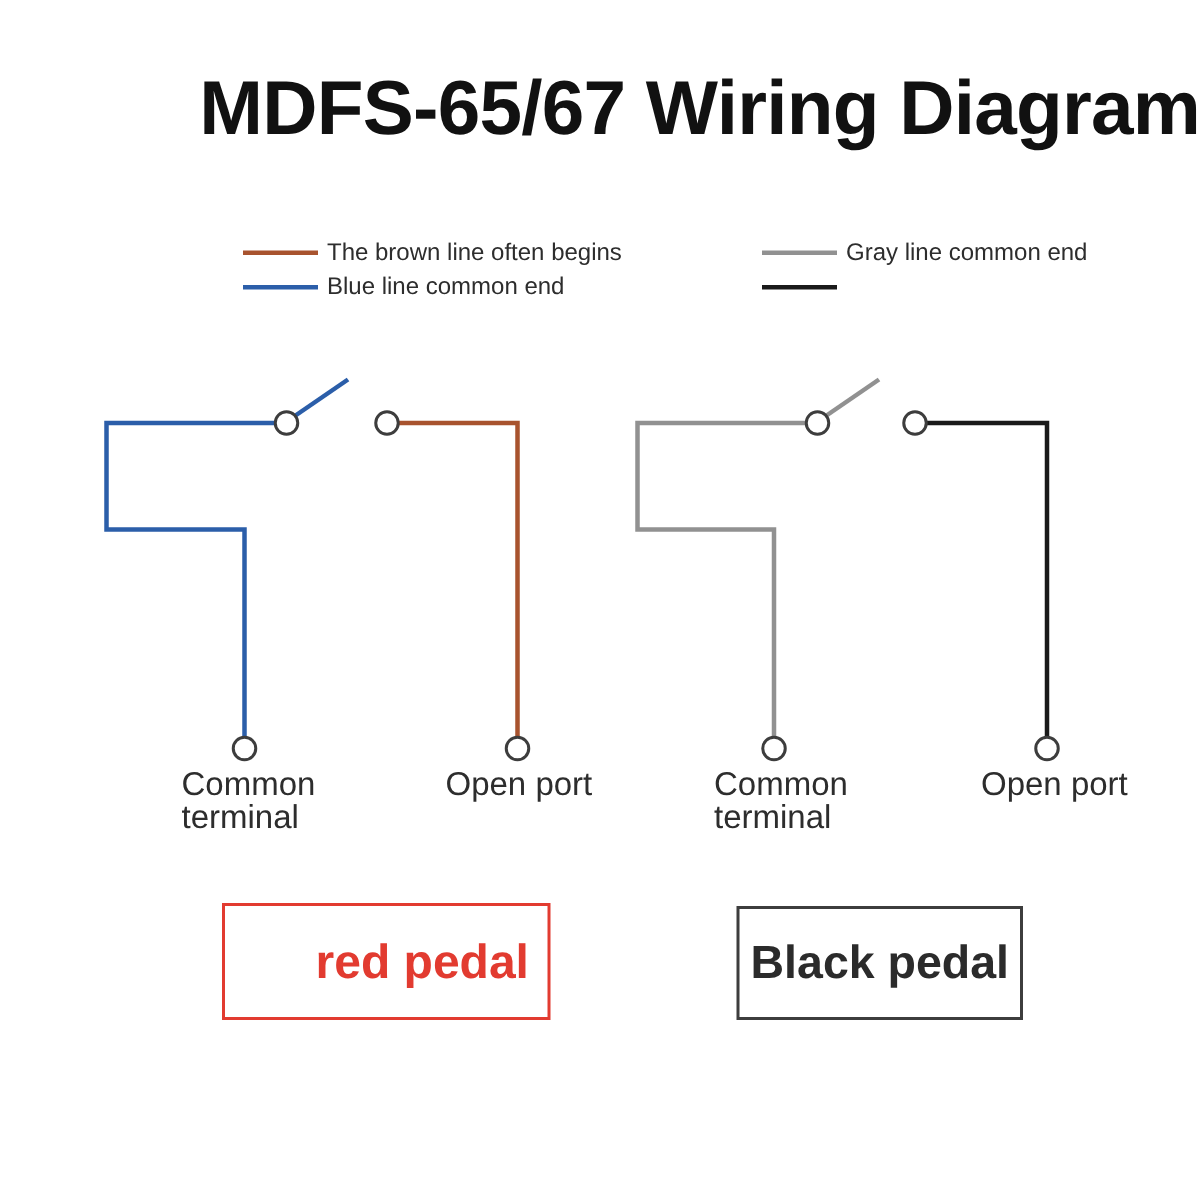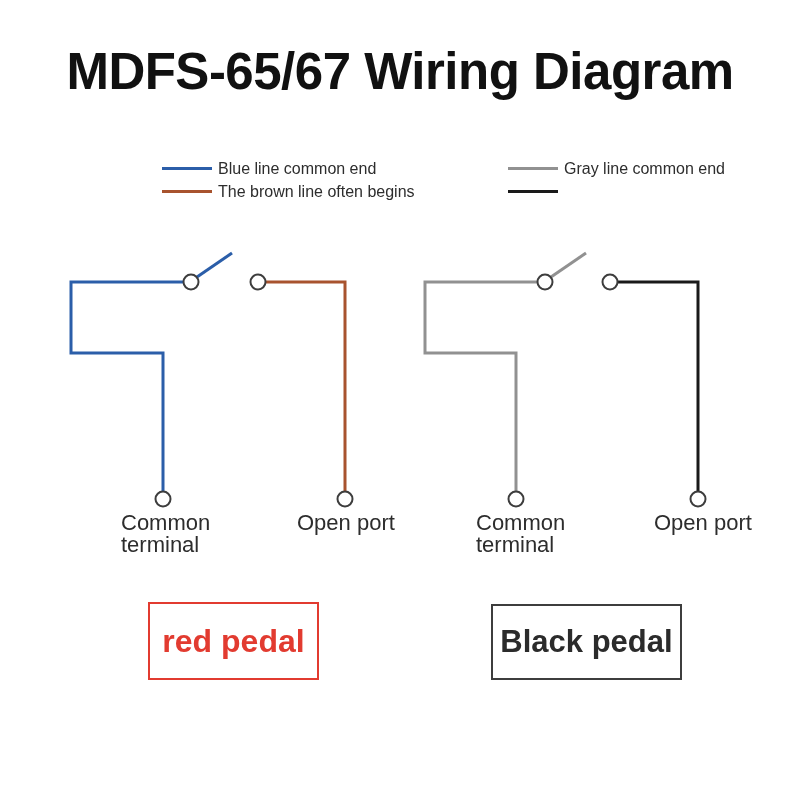--- a/index.html
+++ b/index.html
@@ -2,21 +2,21 @@
 <html><head>
 <meta charset="utf-8">
 <style>
   html,body{margin:0;padding:0;background:#ffffff;}
   .canvas{
     position:relative;width:800px;height:798px;background:#ffffff;
     overflow:hidden;font-family:"Liberation Sans", sans-serif;
   }
   .page-title{
     position:absolute;left:0;right:0;top:42px;margin:0;
-    text-align:center;font-size:51px;font-weight:700;color:#111111;
+    text-align:right;font-size:51px;font-weight:700;color:#111111;
     letter-spacing:-0.5px;white-space:nowrap;
   }
   .legend{position:absolute;display:flex;flex-direction:column;}
   .legend-left{left:162px;top:157px;}
   .legend-right{left:508px;top:157px;}
   .legend-row{display:flex;align-items:center;height:23px;gap:6px;}
   .swatch{width:50px;height:3px;flex:0 0 50px;}
   .legend-label{font-size:16px;color:#2d2d2d;white-space:nowrap;}
   .wires{position:absolute;left:0;top:0;}
   .terminal-label{
@@ -35,26 +35,26 @@
 </style>
 </head>
 <body>
 
 <div class="canvas">
 
   <h1 class="page-title">MDFS-65/67 Wiring Diagram</h1>
 
   <div class="legend legend-left">
     <div class="legend-row">
+      <span class="swatch" style="background-color: rgb(168, 83, 46);"></span>
+      <span class="legend-label">The brown line often begins</span>
+    </div>
+    <div class="legend-row">
       <span class="swatch" style="background-color: rgb(43, 94, 169);"></span>
       <span class="legend-label">Blue line common end</span>
-    </div>
-    <div class="legend-row">
-      <span class="swatch" style="background-color: rgb(168, 83, 46);"></span>
-      <span class="legend-label">The brown line often begins</span>
     </div>
   </div>
 
   <div class="legend legend-right">
     <div class="legend-row">
       <span class="swatch" style="background-color: rgb(145, 145, 145);"></span>
       <span class="legend-label">Gray line common end</span>
     </div>
     <div class="legend-row">
       <span class="swatch" style="background-color: rgb(26, 26, 26);"></span>
@@ -78,20 +78,20 @@
     <circle cx="610" cy="282" r="7.5" fill="#ffffff" stroke-width="2" stroke="#3d3d3d"></circle>
     <circle cx="516" cy="499" r="7.5" fill="#ffffff" stroke-width="2" stroke="#3d3d3d"></circle>
     <circle cx="698" cy="499" r="7.5" fill="#ffffff" stroke-width="2" stroke="#3d3d3d"></circle>
   </svg>
 
   <div class="terminal-label ct-left">Common terminal</div>
   <div class="terminal-label op-left">Open port</div>
   <div class="terminal-label ct-right">Common terminal</div>
   <div class="terminal-label op-right">Open port</div>
 
-  <div class="pedal-box red-box" style="border-color: rgb(226, 59, 48);">
+  <div class="pedal-box red-box" style="border-color: rgb(226, 59, 48); padding-left: 48px;">
     <span style="color: rgb(226, 59, 48);">red pedal</span>
   </div>
   <div class="pedal-box black-box" style="border-color: rgb(61, 61, 61);">
     <span style="color: rgb(43, 43, 43); text-align: center;">Black pedal</span>
   </div>
 
 </div>
 
 </body></html>

